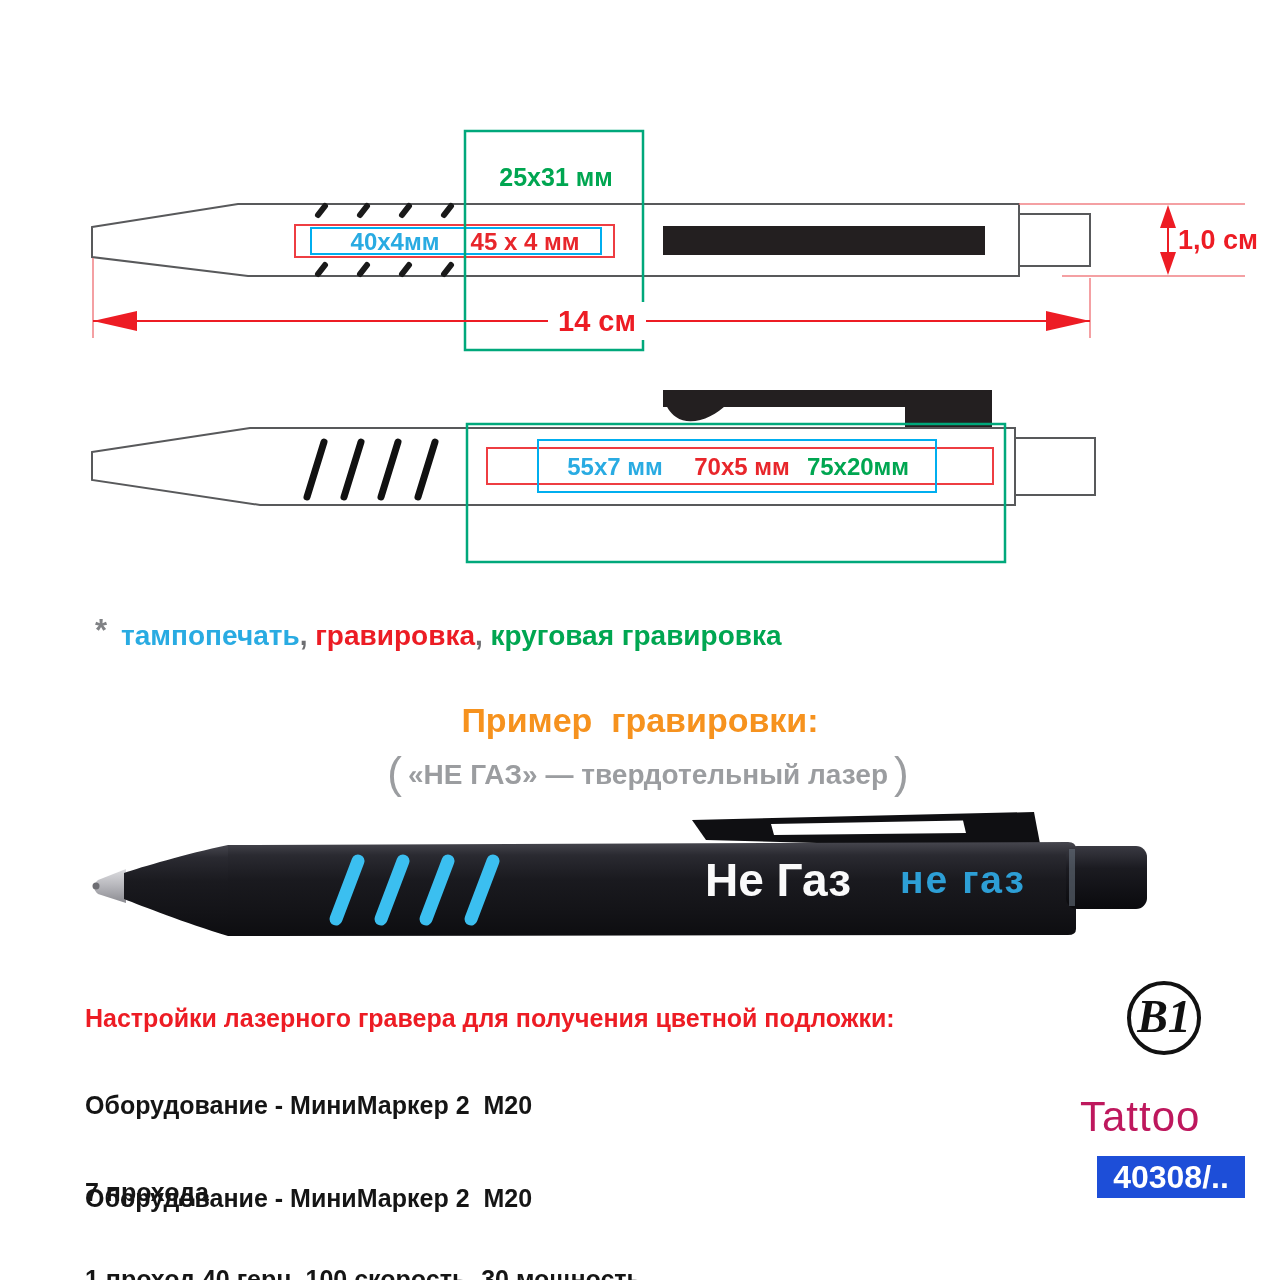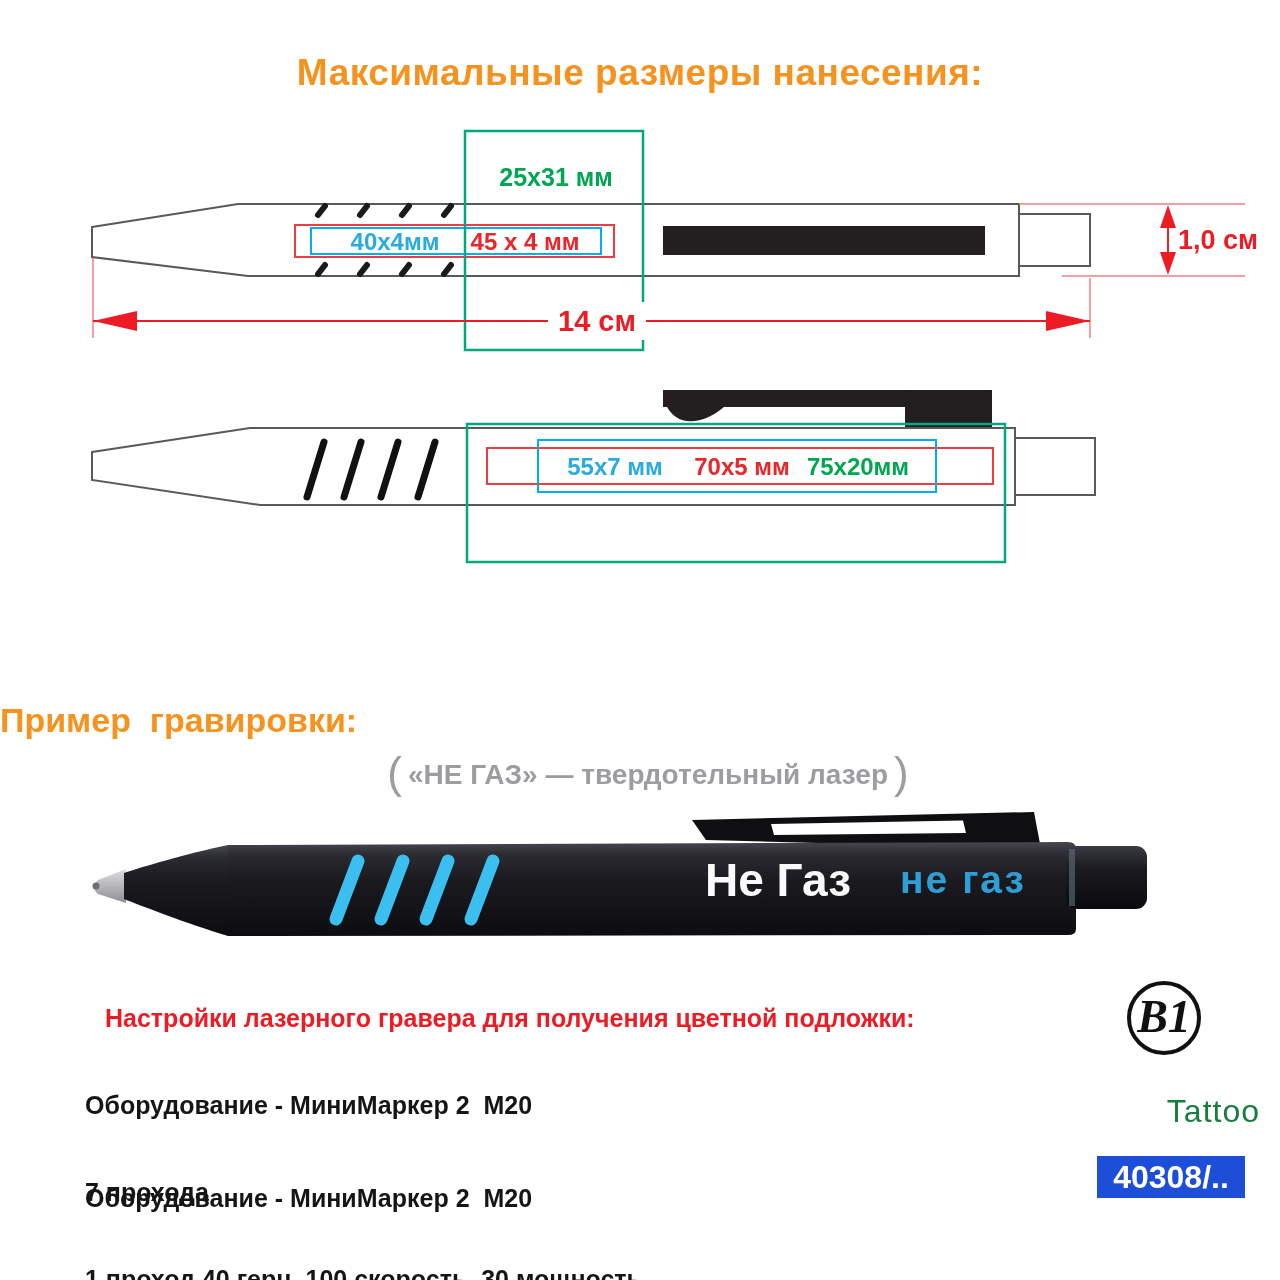--- a/index.html
+++ b/index.html
@@ -16,49 +16,48 @@
   svg text{font-family:"Liberation Sans", sans-serif;}
   .dimtext{font-weight:bold;}
 
   .legend{left:95px;top:613px;font-size:28px;font-weight:bold;white-space:nowrap;}
   .legend .ast{color:#808285;font-size:31px;font-weight:bold;vertical-align:4px;margin-right:14px;}
   .legend .c-cyan{color:#29ABE2;}
   .legend .c-red{color:#EC1C24;}
   .legend .c-green{color:#00A651;}
   .legend .sep{color:#6D6E71;}
 
-  .example-heading{left:0;top:701px;width:1280px;text-align:left;
+  .example-heading{left:0;top:701px;width:1280px;text-align:center;
          font-size:34px;font-weight:bold;color:#F6921E;white-space:pre-wrap;}
   .example-sub{left:0;top:748px;width:1280px;text-align:center;
          font-size:28px;font-weight:bold;color:#9B9DA0;margin-left:8px;}
   .example-sub .paren{font-size:44px;font-weight:normal;vertical-align:-4px;}
   .example-sub .paren.open{margin-right:6px;}
   .example-sub .paren.close{margin-left:6px;}
 
   .settings{left:85px;font-size:25px;font-weight:bold;color:#151515;line-height:29px;white-space:pre-wrap;}
-  .settings .red{color:#ED1C24;margin-left:20px;}
+  .settings .red{color:#ED1C24;}
   .settings-1{top:946px;}
   .settings-2{top:1126px;}
 
   .b1-badge{left:1127px;top:981px;width:74px;height:74px;border:4px solid #111;
             border-radius:50%;box-sizing:border-box;text-align:center;}
   .b1-badge span{font-family:"Liberation Serif", serif;font-weight:bold;font-size:46px;
             line-height:64px;color:#111;font-style:italic;}
-  .product-name{left:1080px;top:1093px;width:180px;text-align:right;
-            font-size:32px;font-weight:normal;color:#15803d;letter-spacing:1px;}
+  .product-name{left:1080px;top:1093px;width:180px;text-align:left;
+            font-size:42px;font-weight:normal;color:#be185d;letter-spacing:1px;}
   .sku-badge{left:1097px;top:1156px;width:148px;height:42px;background:#1d4ed8;
             text-align:center;}
   .sku-badge span{color:#fff;font-weight:bold;font-size:32px;line-height:42px;}
 </style>
 </head>
 <body>
 
 <div class="page">
 
-  <div class="abs title">Максимальные размеры нанесения:</div>
 
   <svg class="abs diagram-svg" width="1280" height="660" viewBox="0 0 1280 660">
 
     <g>
       <polygon points="92,227 238,204 1019,204 1019,276 248,276 92,257" fill="#ffffff" stroke="#58595B" stroke-width="2"></polygon>
       <rect x="1019" y="214" width="71" height="52" fill="#ffffff" stroke="#58595B" stroke-width="2"></rect>
 
       <g stroke="#1a1a1a" stroke-width="6" stroke-linecap="round">
         <line x1="318" y1="215" x2="325" y2="206"></line>
           <line x1="360" y1="215" x2="367" y2="206"></line>
@@ -117,20 +116,23 @@
 
       <rect x="487" y="448" width="506" height="36" fill="none" stroke="#EE3D42" stroke-width="2"></rect>
       <rect x="538" y="440" width="398" height="52" fill="none" stroke="#00AEEF" stroke-width="2"></rect>
       <rect x="467" y="424" width="538" height="138" fill="none" stroke="#00A87B" stroke-width="2.5"></rect>
       <text x="615" y="475" text-anchor="middle" font-size="24" class="dimtext" fill="#29ABE2">55х7 мм</text>
       <text x="742" y="475" text-anchor="middle" font-size="24" class="dimtext" fill="#E8262B">70х5 мм</text>
       <text x="858" y="475" text-anchor="middle" font-size="24" class="dimtext" fill="#00A651">75х20мм</text>
     </g>
   </svg>
 
+  <div class="abs legend">
+    <span class="ast">*</span><span class="c-cyan">тампопечать</span><span class="sep">, </span><span class="c-red">гравировка</span><span class="sep">, </span><span class="c-green">круговая гравировка</span>
+  </div>
 
   <div class="abs example-heading">Пример  гравировки:</div>
   <div class="abs example-sub">
     <span class="paren open">(</span><span>«НЕ ГАЗ» — твердотельный лазер</span><span class="paren close">)</span>
   </div>
 
   <svg class="abs photo-svg" width="1280" height="165" viewBox="0 0 1280 165">
     <defs>
       <linearGradient id="penGrad" x1="0" y1="0" x2="0" y2="1">
         <stop offset="0" stop-color="#47474f"></stop>

